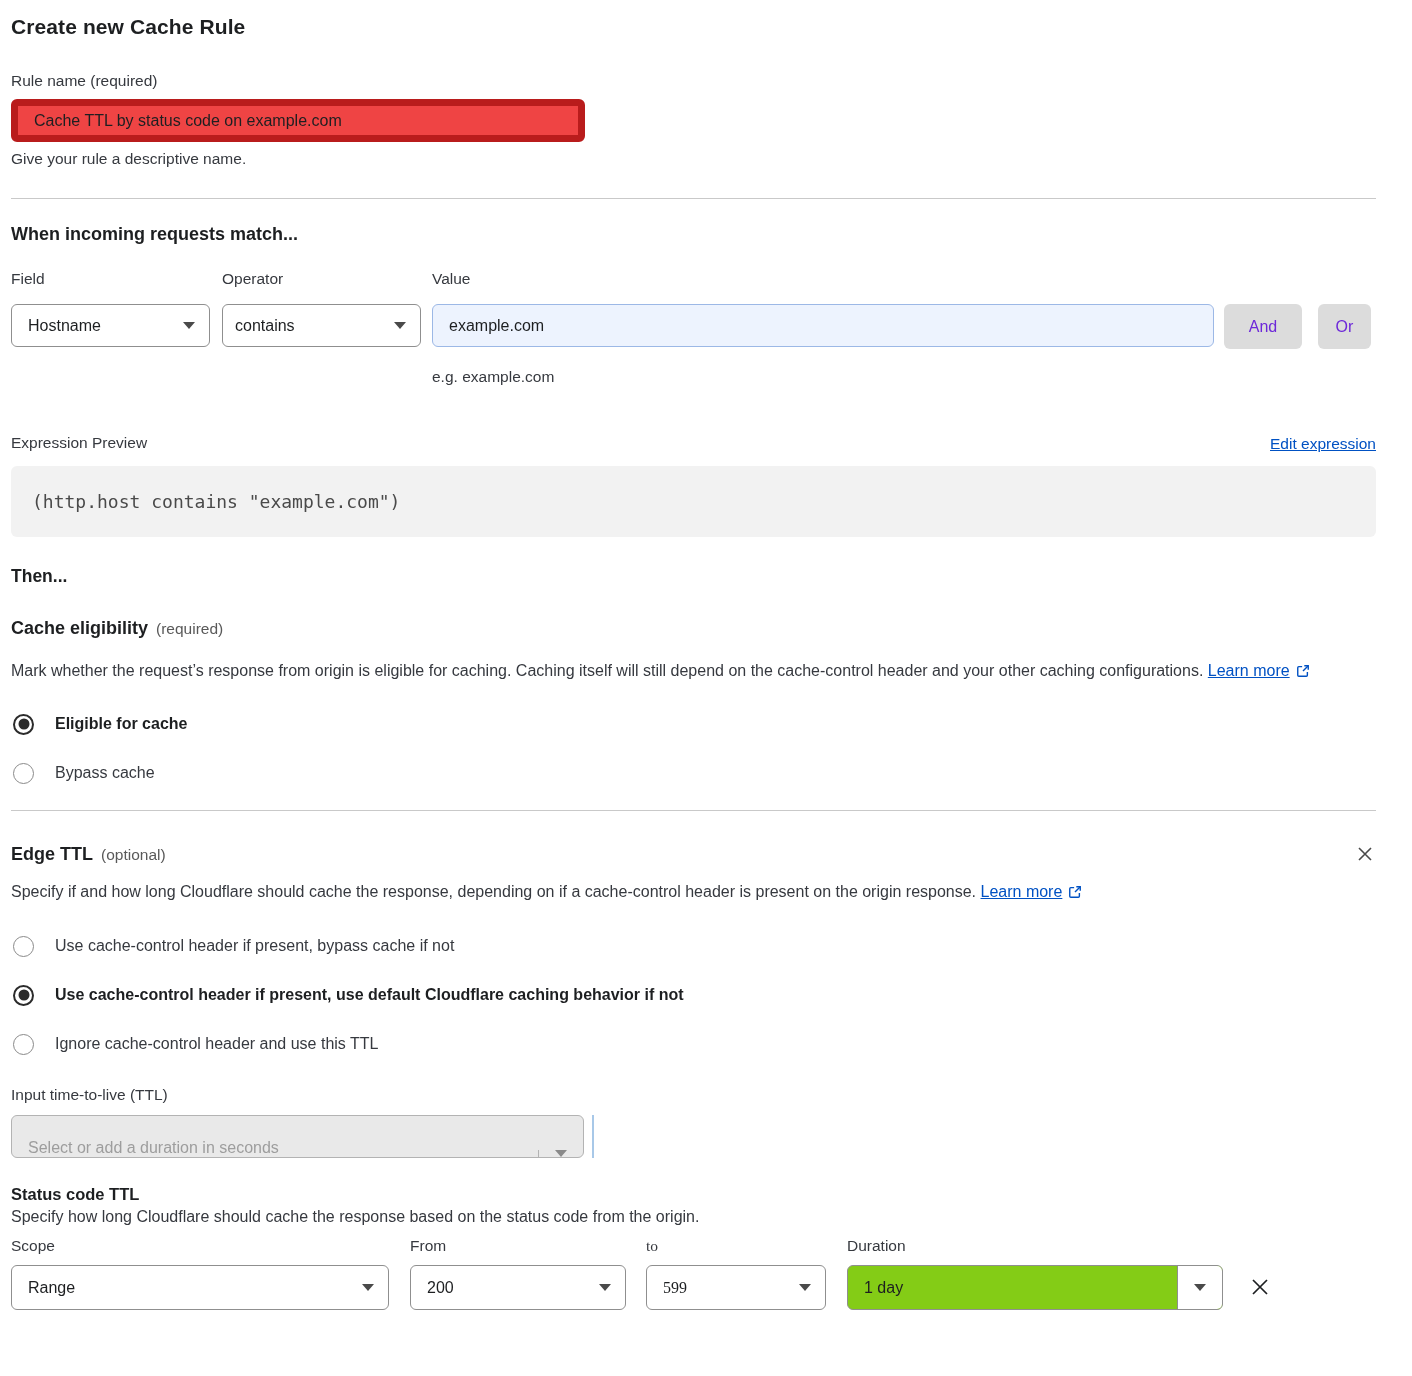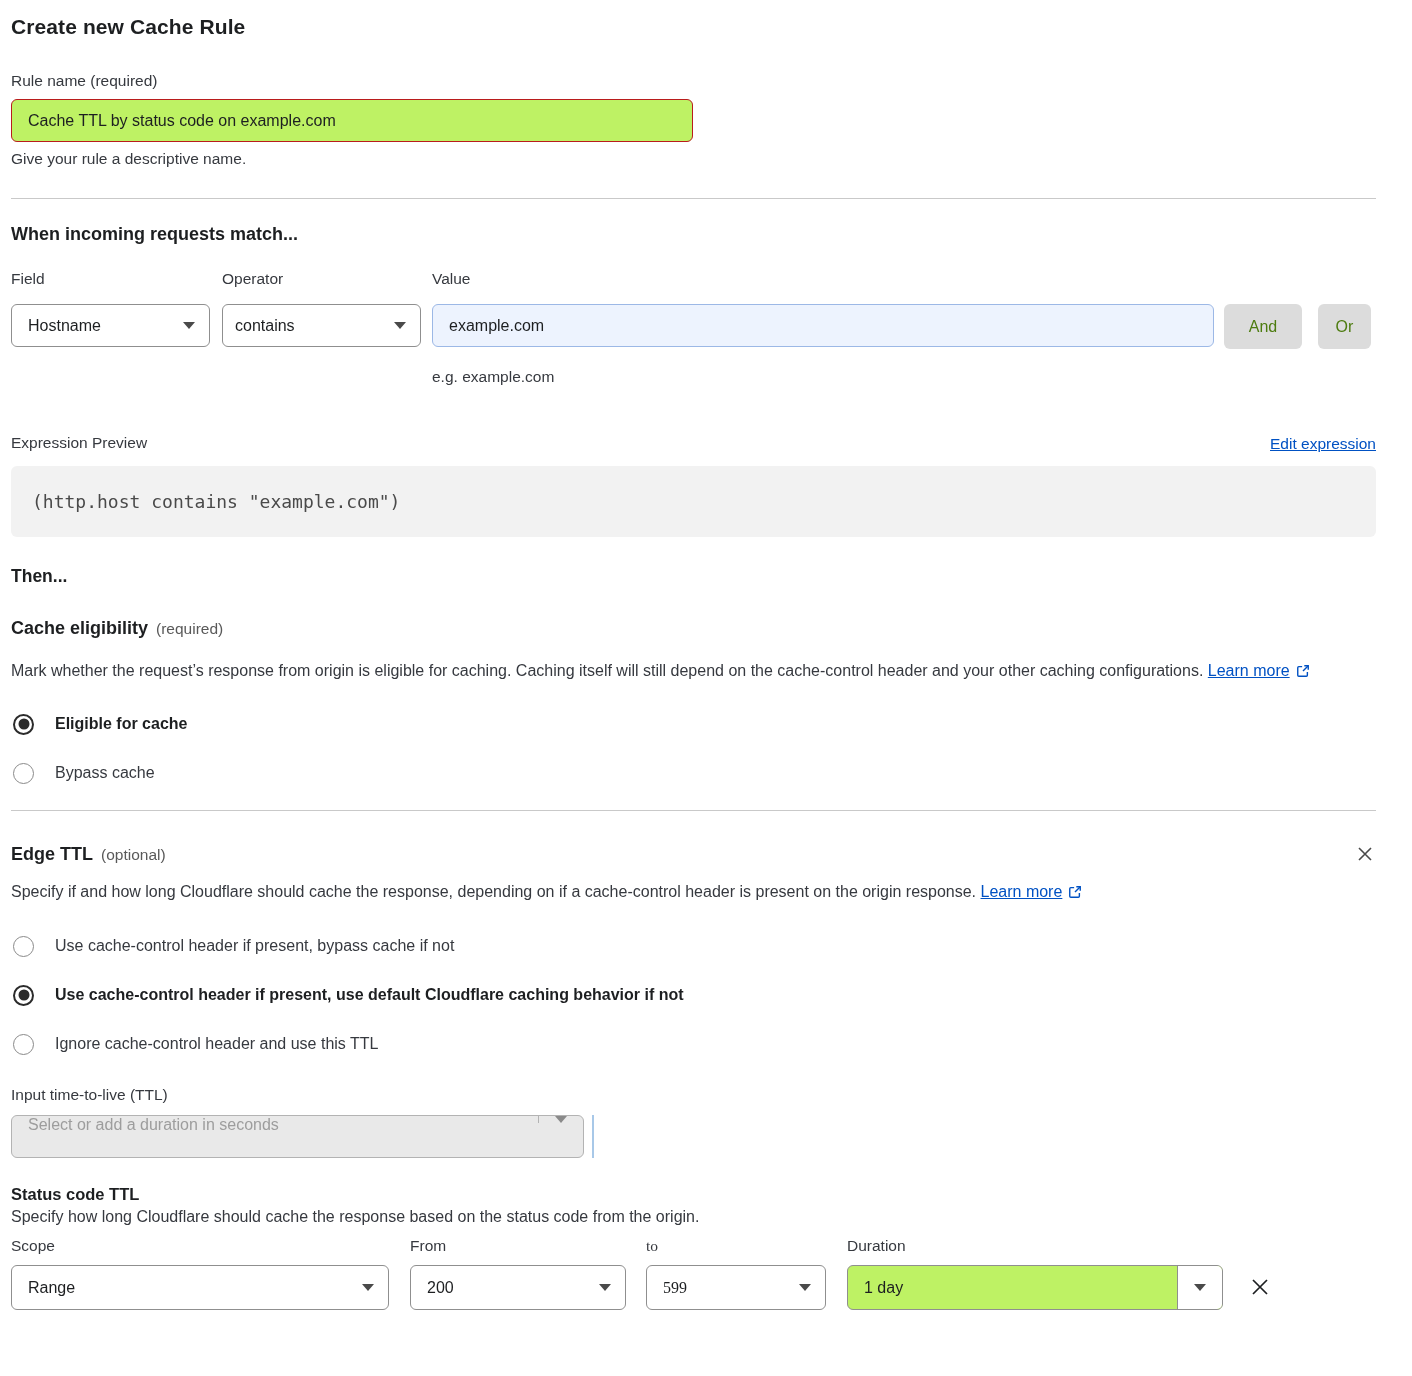--- a/index.html
+++ b/index.html
@@ -10,24 +10,24 @@
     color: #36393f;
   }
   .page { padding: 14px 36px 24px 11px; width: 1412px; }
 
   h1.page-title { font-size: 21px; font-weight: bold; color: #1d1f21; line-height: 26px; letter-spacing: 0.1px; }
 
   .field-label { font-size: 15.5px; color: #36393f; line-height: 20px; }
   .help-text { font-size: 15.5px; color: #36393f; line-height: 20px; }
 
   .text-input {
-    display: block; width: 682px; height: 43px;
-    border: 1px solid #b91c1c; border-radius: 6px;
+    display: block; width: 574px; height: 43px;
+    border: 7px solid #b91c1c; border-radius: 6px;
     padding: 0 16px; font-size: 16px; color: #1d1f21;
-    font-family: "Liberation Sans", sans-serif; background: #bef264; outline: none;
+    font-family: "Liberation Sans", sans-serif; background: #ef4444; outline: none;
   }
 
   hr.divider { border: none; border-top: 1px solid #c9c9c9; height: 0; }
 
   h2.section-heading { font-size: 18px; font-weight: bold; color: #1d1f21; line-height: 22px; }
   h3.sub-heading { font-size: 18px; font-weight: bold; color: #1d1f21; line-height: 22px; display: inline; }
   .tag { font-size: 15.5px; font-weight: normal; color: #595959; margin-left: 8px; }
 
   .match-row { display: flex; align-items: flex-start; }
   .match-col .field-label { margin-bottom: 15px; }
@@ -42,21 +42,21 @@
     border-top: 7px solid #4a4a4a; flex: 0 0 auto; margin-left: 10px;
   }
   .select-field { width: 199px; }
   .select-operator { width: 199px; margin-left: 12px; }
   .value-col { margin-left: 11px; }
   .value-input {
     width: 782px; background: #edf3fe; border: 1px solid #9cb8e6; color: #1d1f21;
   }
   .logic-btn {
     height: 45px; border: none; border-radius: 6px; background: #dcdcdc;
-    font-size: 16px; color: #4d7c0f; font-family: "Liberation Sans", sans-serif;
+    font-size: 16px; color: #6d28d9; font-family: "Liberation Sans", sans-serif;
     cursor: pointer; display: inline-flex; align-items: center; justify-content: center;
   }
   .btn-and { width: 78px; margin-left: 10px; margin-top: 35px; }
   .btn-or  { width: 53px; margin-left: 16px; margin-top: 35px; }
 
   .expr-head { display: flex; justify-content: space-between; align-items: flex-end; }
   a.link { color: #0051c3; text-decoration: underline; cursor: pointer; font-size: 15.5px; }
   .expr-box {
     margin-top: 13px; background: #f2f2f2; border-radius: 6px; height: 71px;
     display: flex; align-items: center; padding: 0 21px;
@@ -81,36 +81,36 @@
   }
   .radio-label { font-size: 16px; color: #36393f; margin-left: 21px; line-height: 24px; }
   .radio-label.strong { font-weight: bold; color: #1d1f21; }
 
   .section-head-row { display: flex; justify-content: space-between; align-items: flex-start; }
   .icon-btn { background: none; border: none; cursor: pointer; padding: 2px; line-height: 0; color: #4a4a4a; }
 
   .ttl-row { display: flex; align-items: center; }
   .combo-disabled {
     width: 573px; height: 43px; background: #e9e9e9; border: 1px solid #b3b3b3; border-radius: 6px;
-    display: flex; align-items: flex-start; overflow: hidden; cursor: default;
+    display: flex; align-items: flex-end; overflow: hidden; cursor: default;
   }
   .combo-disabled .combo-text {
     flex: 1 1 auto; display: flex; align-items: center; padding: 0 16px;
     font-size: 16px; color: #9d9d9d;
   }
   .combo-arrow {
     flex: 0 0 45px; border-left: 1px solid #b3b3b3; display: flex; align-items: center; justify-content: center;
   }
   .combo-arrow .caret { margin: 0; border-top-color: #8a8a8a; }
   .edge-line { width: 2px; height: 43px; background: #a8c8e8; margin-left: 8px; }
 
   .status-row { display: flex; align-items: flex-end; }
   .status-col .field-label { margin-bottom: 9px; }
   .combo-enabled {
-    height: 45px; background: #bef264; border: 1px solid #8f8f8f; border-radius: 6px;
+    height: 45px; background: #84cc16; border: 1px solid #8f8f8f; border-radius: 6px;
     display: flex; align-items: stretch; overflow: hidden; cursor: pointer;
   }
   .combo-enabled .combo-text {
     flex: 1 1 auto; display: flex; align-items: center; padding: 0 16px; font-size: 16px; color: #1d1f21;
   }
   .combo-enabled .combo-arrow { border-left: 1px solid #8f8f8f; background: #fff; }
   .combo-enabled .combo-arrow .caret { border-top-color: #4a4a4a; }
 
   .mt-31 { margin-top: 31px; } .mt-8 { margin-top: 8px; } .mt-7 { margin-top: 7px; }
   .mt-29 { margin-top: 29px; } .mt-24 { margin-top: 24px; } .mt-15 { margin-top: 15px; }

